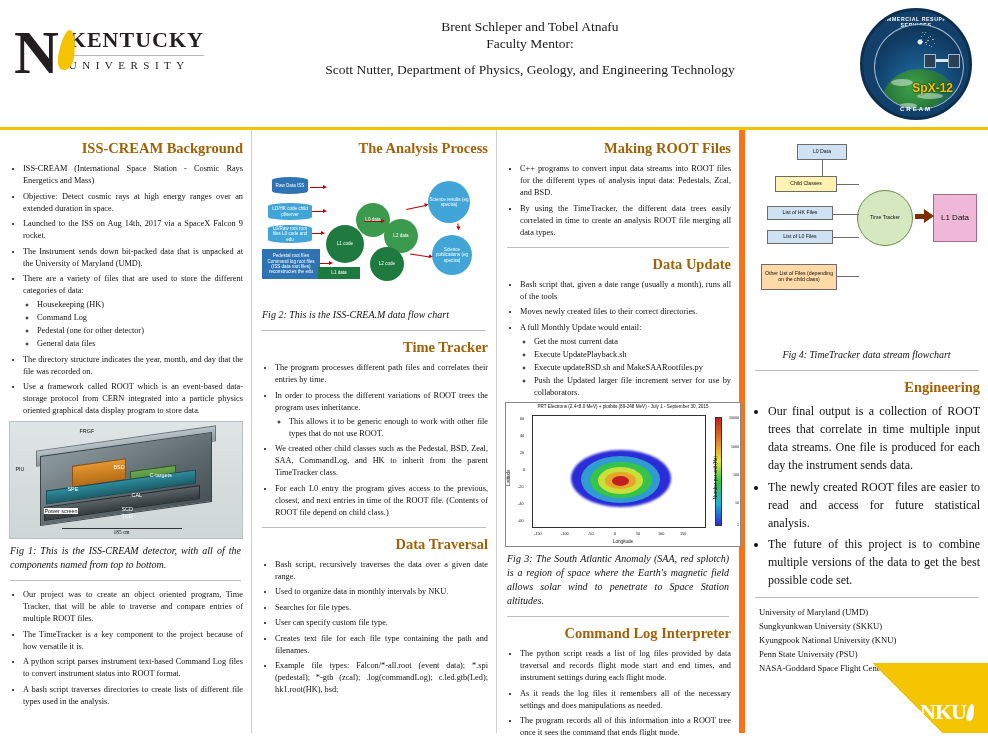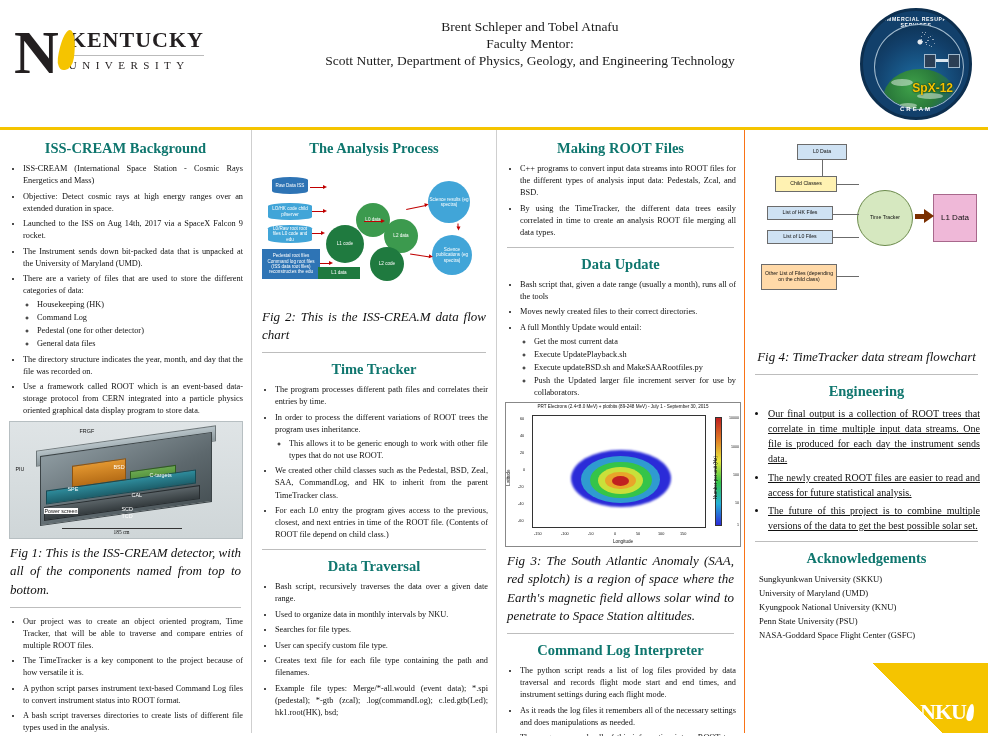--- a/index.html
+++ b/index.html
@@ -57,21 +57,21 @@
     margin: 0;
     font-size: 21.5px; line-height: 1.22;
     color: #5b1a8b; font-weight: bold;
     font-family: "Liberation Serif", serif;
     letter-spacing: 0.2px;
   }
   .authors {
     margin-top: 9px; font-size: 13.5px; color: #1b1b1b;
   }
   .mentor-label { margin-top: 1px; font-size: 13.5px; color:#1b1b1b; }
-  .mentor { margin-top: 1px; font-size: 13.5px; color:#1b1b1b; }
+  .mentor { margin-top: 10px; font-size: 13.5px; color:#1b1b1b; }
 
   
   .patch {
     position: absolute; right: 16px; top: 8px;
     width: 112px; height: 112px; border-radius: 50%;
     background: #12406b;
     border: 3px solid #0d2f4f;
     overflow: hidden;
   }
   .patch .ring-text-top, .patch .ring-text-bot {
@@ -133,41 +133,41 @@
     display: flex;
     height: calc(736px - 133px);
     background: #fff;
   }
   .col {
     position: relative;
     padding: 6px 8px 0 8px;
   }
   .col1 { width: 252px; border-right: 1px solid #cfcfcf; }
   .col2 { width: 245px; border-right: 1px solid #cfcfcf; }
-  .col3 { width: 248px; border-right: 1px solid #f97316; }
+  .col3 { width: 248px; border-right: 6px solid #f97316; }
   .col4 { width: 243px; }
 
   h2.sec {
-    text-align: center;
-    font-size: 14.5px; font-weight: bold; color: #0f766e;
+    text-align: right;
+    font-size: 14.5px; font-weight: bold; color: #a16207;
     margin: 4px 0 6px 0;
     font-family: "Liberation Serif", serif;
   }
   .hr-sec { border-top: 1px solid #bdbdbd; margin: 8px 2px; }
 
   ul.bul {
     margin: 0 0 0 0; padding-left: 15px;
     font-size: 8.3px; line-height: 1.45; color: #111;
     text-align: justify;
   }
   ul.bul > li { margin-bottom: 3.5px; }
   ul.circ { list-style-type: circle; padding-left: 14px; margin-top: 2px; }
   ul.circ > li { margin-bottom: 1px; }
   .caption {
-    font-size: 13px; font-style: italic; color: #111;
+    font-size: 10px; font-style: italic; color: #111;
     text-align: justify; margin: 5px 2px 6px 2px; line-height: 1.4;
   }
 
   
   .fig1 {
     position: relative; width: 234px; height: 118px; margin: 4px auto 0 auto;
     background: linear-gradient(#dfe4e6, #cfd6d8);
     border: 1px solid #b7bfc2; overflow: hidden;
   }
   .fig1 .body3d {
@@ -461,21 +461,21 @@
 
     <div class="hr-sec"></div>
 
     <h2 class="sec">Data Traversal</h2>
     <ul class="bul">
       <li>Bash script, recursively traverses the data over a given date range.</li>
       <li>Used to organize data in monthly intervals by NKU.</li>
       <li>Searches for file types.</li>
       <li>User can specify custom file type.</li>
       <li>Creates text file for each file type containing the path and filenames.</li>
-      <li>Example file types: Merge/*-all.would (event data); *.spi (pedestal); *-gtb (zcal); .log(commandLog); c.led.gtb(Led); hk1.root(HK), bsd;</li>
+      <li>Example file types: Falcon/*-all.root (event data); *.spi (pedestal); *-gtb (zcal); .log(commandLog); c.led.gtb(Led); hk1.root(HK), bsd;</li>
     </ul>
   </div>
 
   <div class="col col3">
     <h2 class="sec">Making ROOT Files</h2>
     <ul class="bul">
       <li>C++ programs to convert input data streams into ROOT files for the different types of analysis input data: Pedestals, Zcal, and BSD.</li>
       <li>By using the TimeTracker, the different data trees easily correlated in time to create an analysis ROOT file merging all data types.</li>
     </ul>
 
@@ -562,32 +562,31 @@
       <div class="ln" style="left:80px;top:99px;width:26px;"></div>
       <div class="ln" style="left:84px;top:138px;width:22px;"></div>
       <div class="ln" style="left:69px;top:22px;width:1px;height:16px;"></div>
       <div class="big-arrow" style="left:162px;top:76px;width:10px;"></div>
     </div>
     <div class="caption" style="text-align:center;">Fig 4: TimeTracker data stream flowchart</div>
 
     <div class="hr-sec"></div>
 
     <h2 class="sec">Engineering</h2>
-    <ul class="bul" style="font-size:10px;line-height:1.5;text-decoration:underline;">
+    <ul class="bul" style="font-size:12px;line-height:1.5;">
       <li>Our final output is a collection of  ROOT trees that correlate in time multiple input data streams. One file is produced for each day the instrument sends data.</li>
       <li>The newly created ROOT files are easier to read and access for future statistical analysis.</li>
-      <li>The future of this project is to combine multiple versions of the data to get the best possible solar set.</li>
-    </ul>
-
-    <div class="hr-sec"></div>
-
-    <h2 class="sec">Acknowledgements</h2>
+      <li>The future of this project is to combine multiple versions of the data to get the best possible code set.</li>
+    </ul>
+
+    <div class="hr-sec"></div>
+
     <div class="ack-list">
+      <div>University of Maryland (UMD)</div>
       <div>Sungkyunkwan University (SKKU)</div>
-      <div>University of Maryland (UMD)</div>
       <div>Kyungpook National University (KNU)</div>
       <div>Penn State University (PSU)</div>
       <div>NASA-Goddard Space Flight Center (GSFC)</div>
     </div>
   </div>
 
   <div class="corner"></div>
   <div class="corner-logo">
     <span>NKU</span><span class="fl"></span>
   </div>

